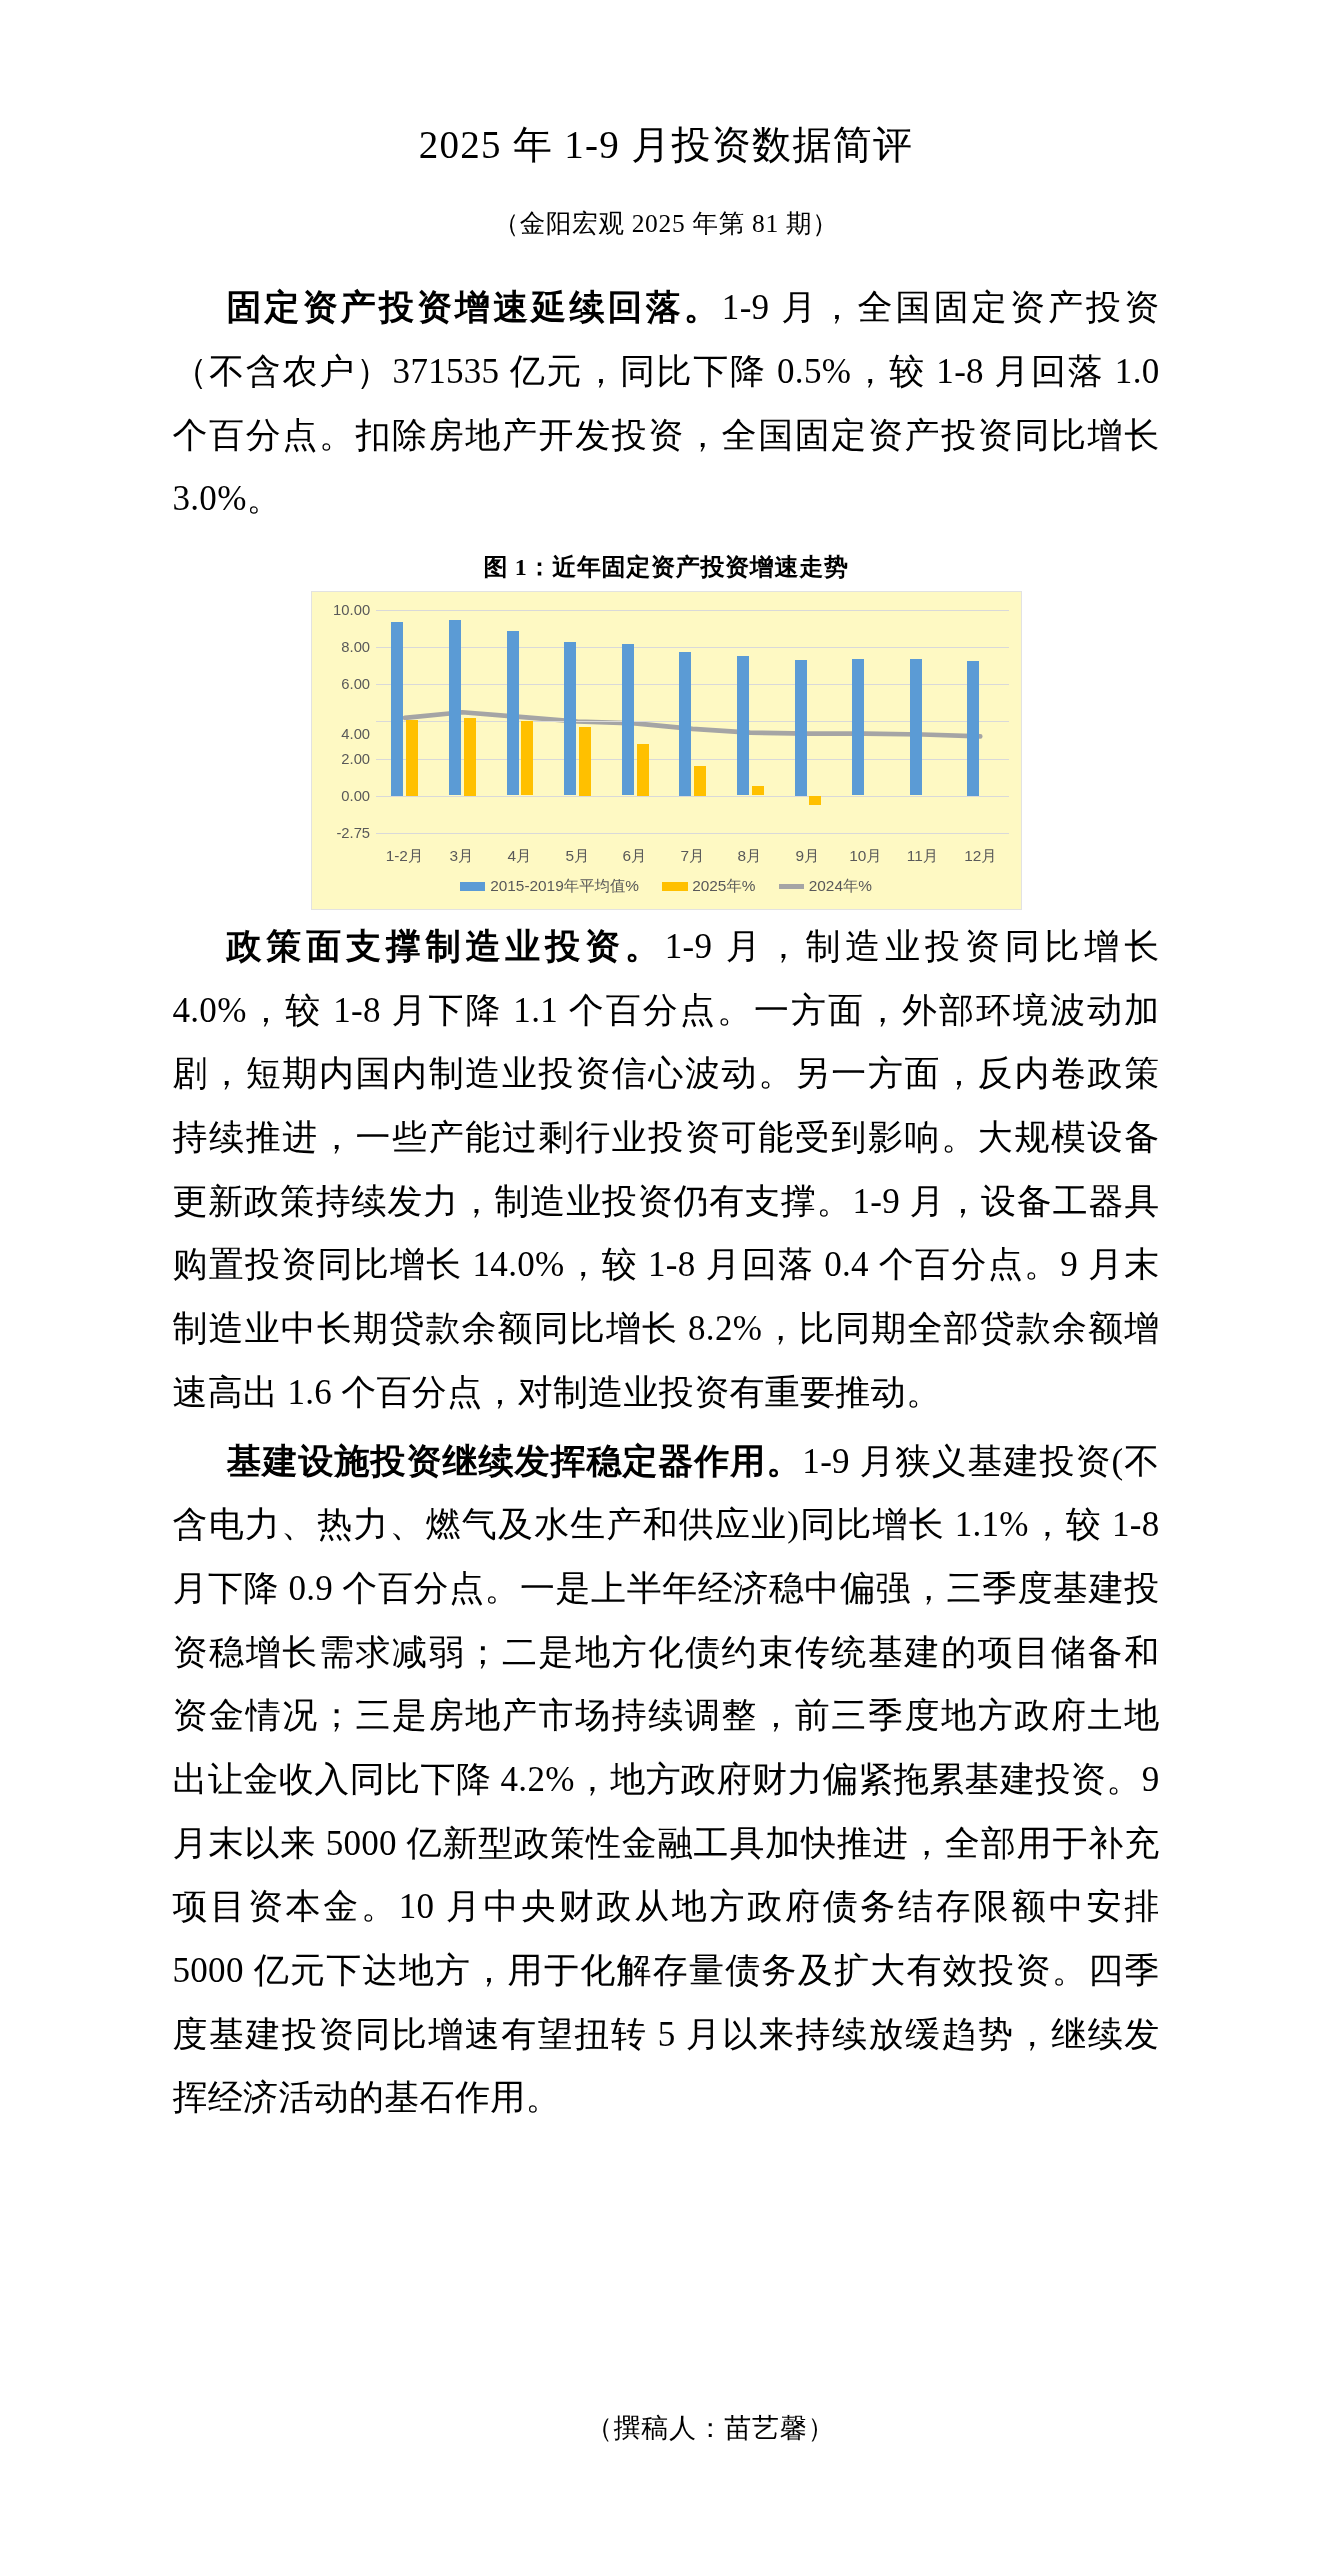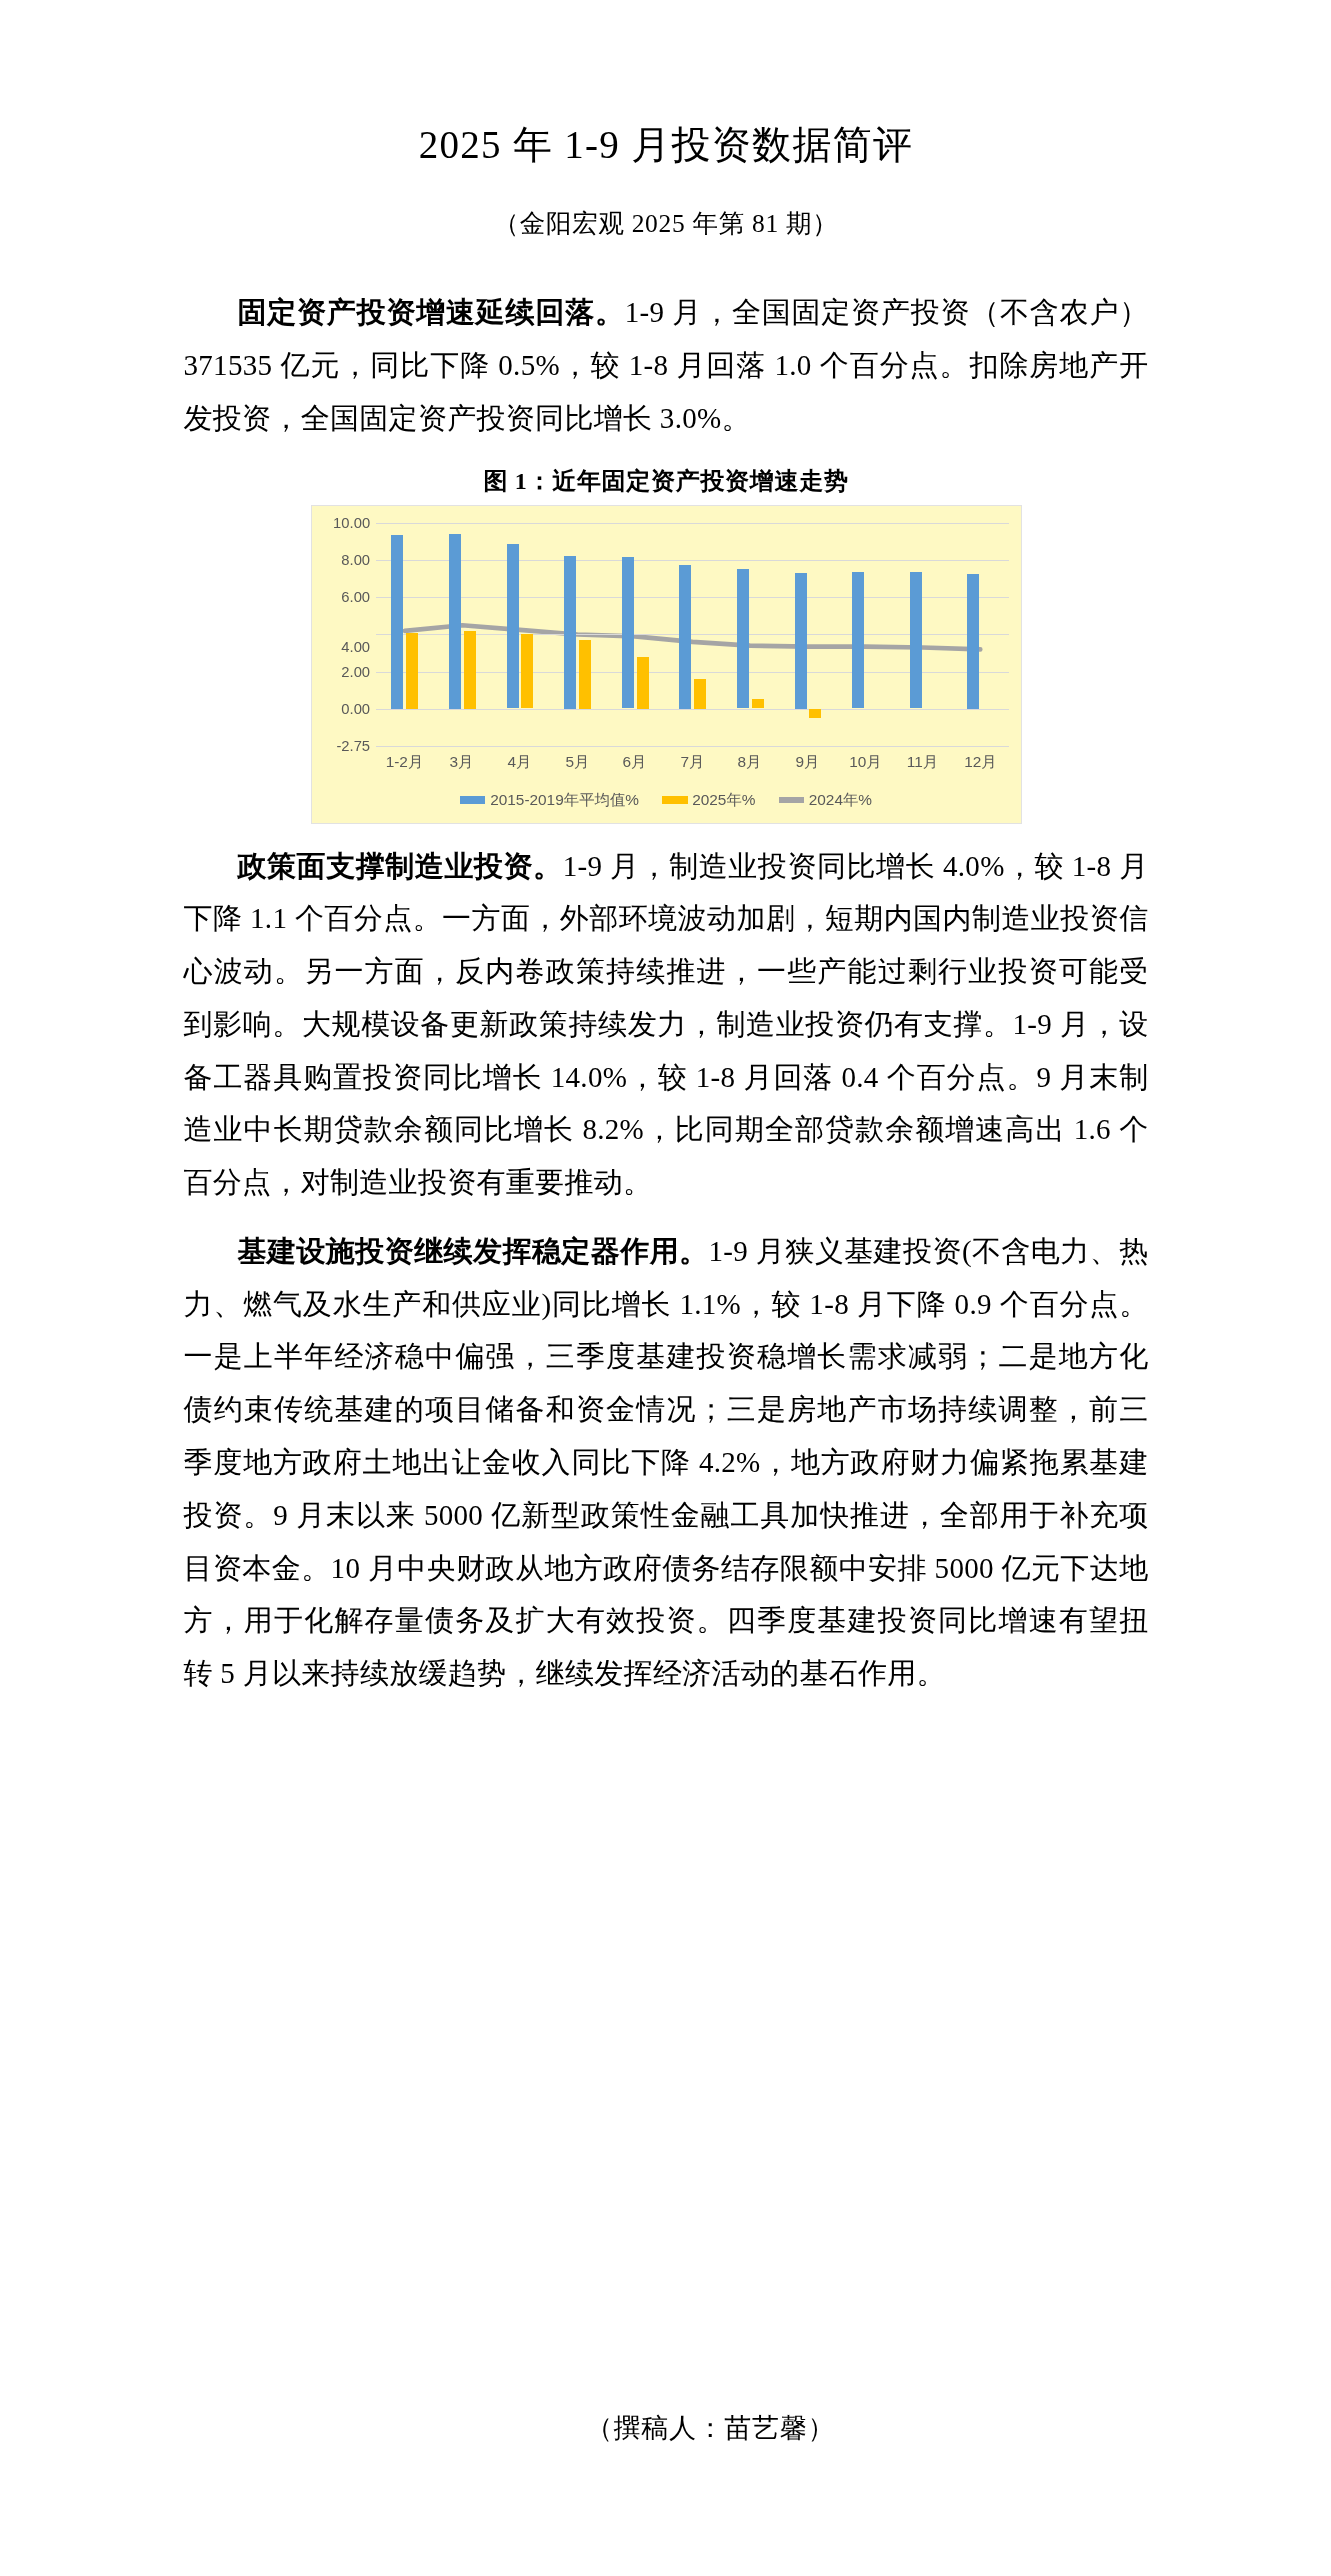--- a/index.html
+++ b/index.html
@@ -38,25 +38,25 @@
     margin: 6px;
     padding-top: 31px;
     letter-spacing: 0.7px;
   }
   .body-col {
     width: 997px;
     margin: 0 auto;
     box-sizing: border-box;
   }
   p.para {
-    font-size: 29px;
+    font-size: 35px;
     line-height: 1.82;
     text-align: justify;
     text-justify: inter-ideograph;
-    margin: 16px;
+    margin: 5px;
     text-indent: 54px;
     letter-spacing: 0.3px;
   }
   p.para.first { padding-top: 29.5px; }
   p.para + p.para { margin-top: 2.7px; }
   .lead {
     font-weight: bold;
   }
   
   .figure-wrap {
@@ -110,21 +110,21 @@
   .bar.gold { background: #FFC000; }
   .xlabels {
     position: absolute;
     left: 64px;
     right: 12px;
     top: 246px;
     height: 27px;
   }
   .xlabel {
     position: absolute;
-    top: 0;
+    top: 8px;
     text-align: center;
     font-size: 15.4px;
     color: #595959;
     font-family: "Liberation Sans", sans-serif;
     white-space: nowrap;
     transform: translateX(-50%);
   }
   .line-svg {
     position: absolute;
     left: 0; top: 0;

